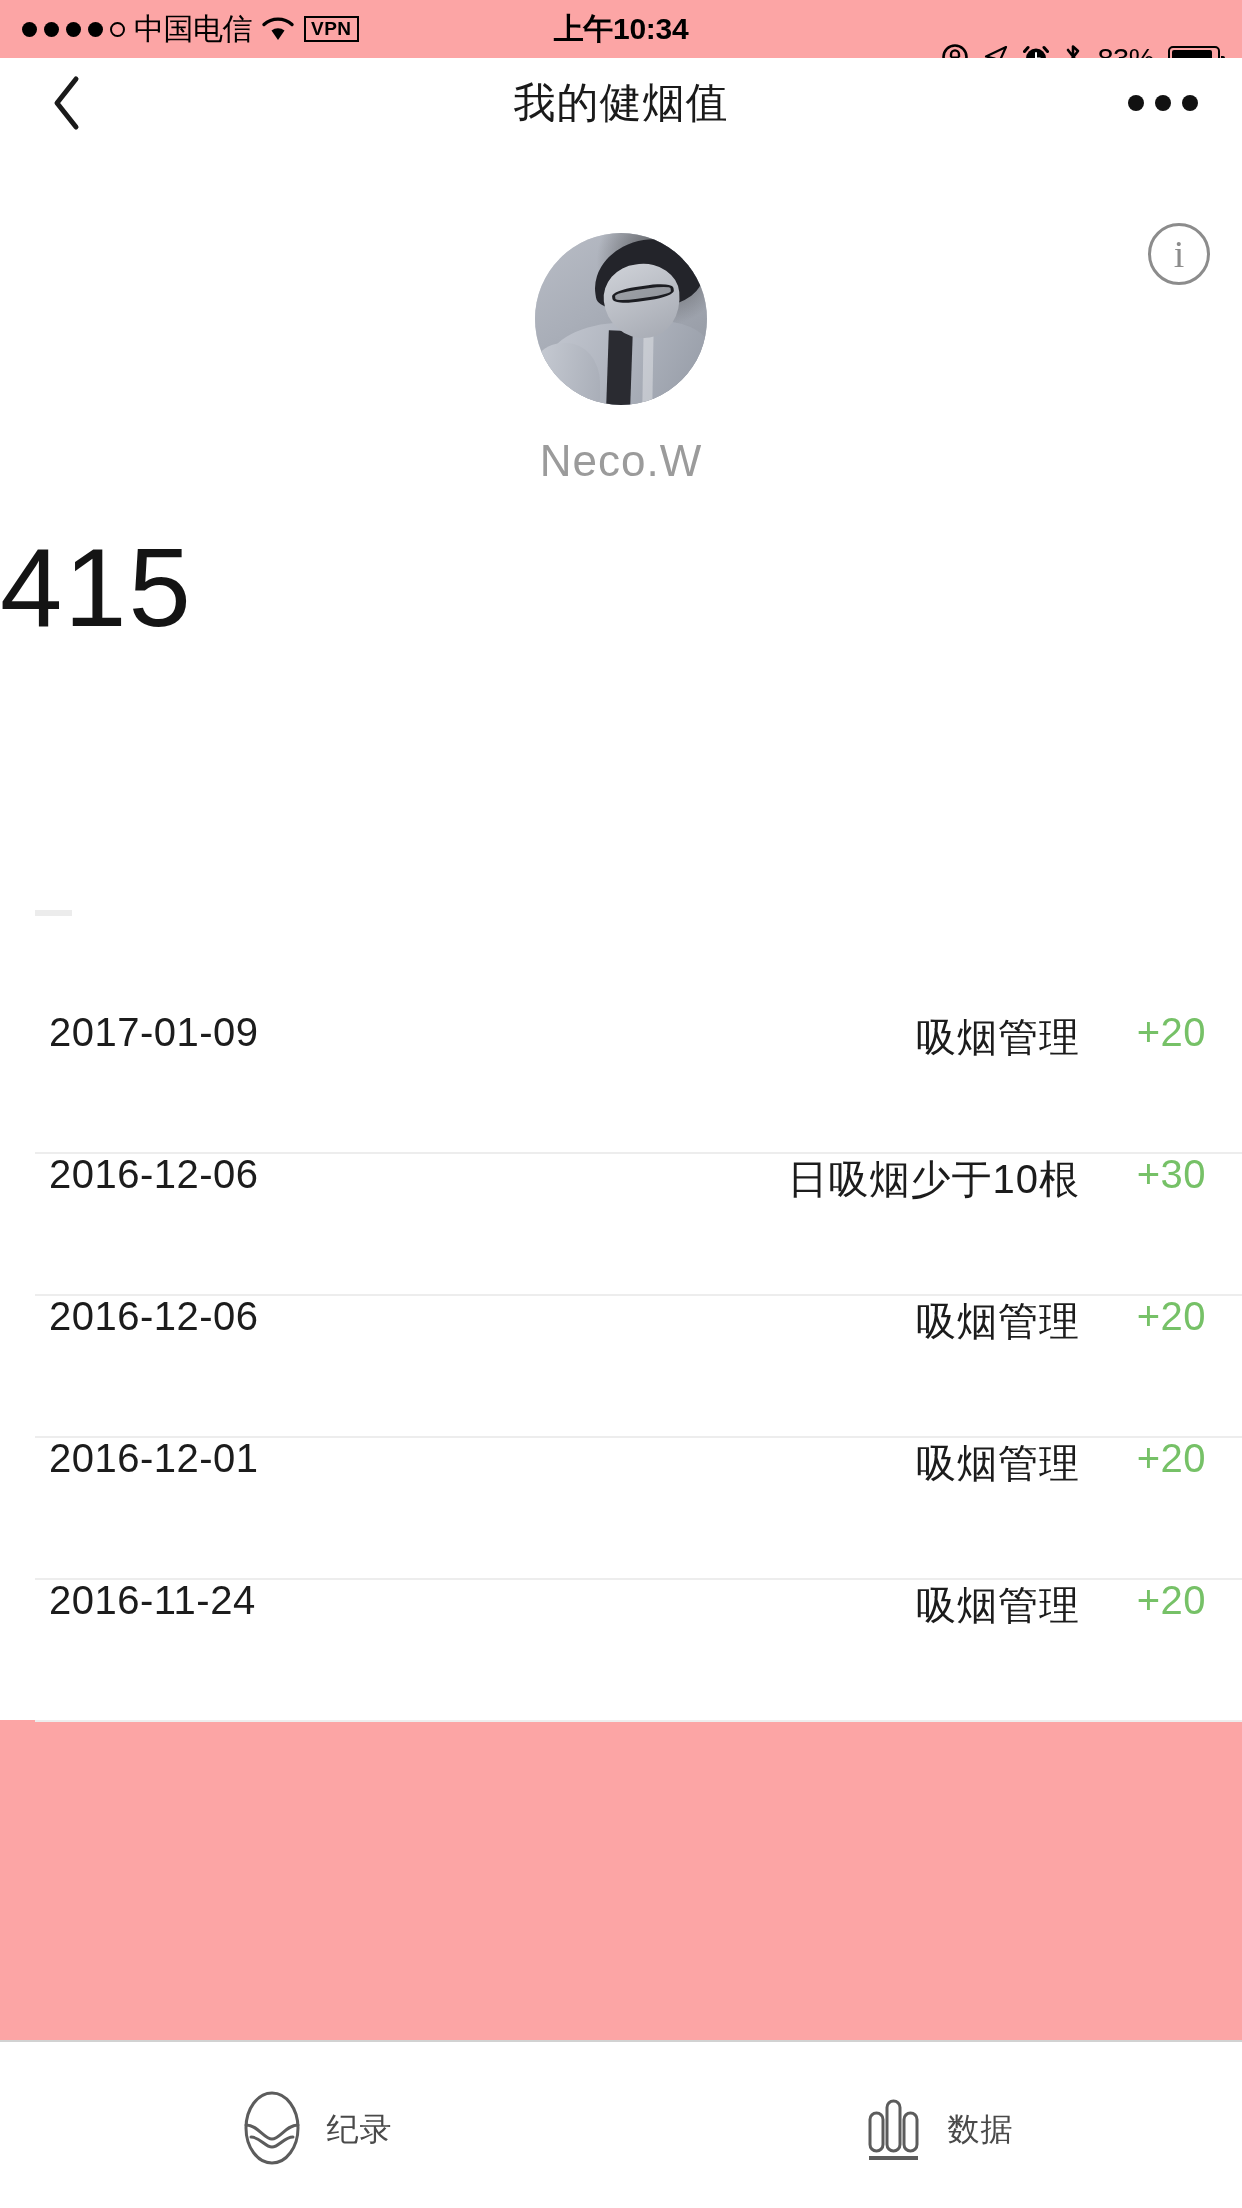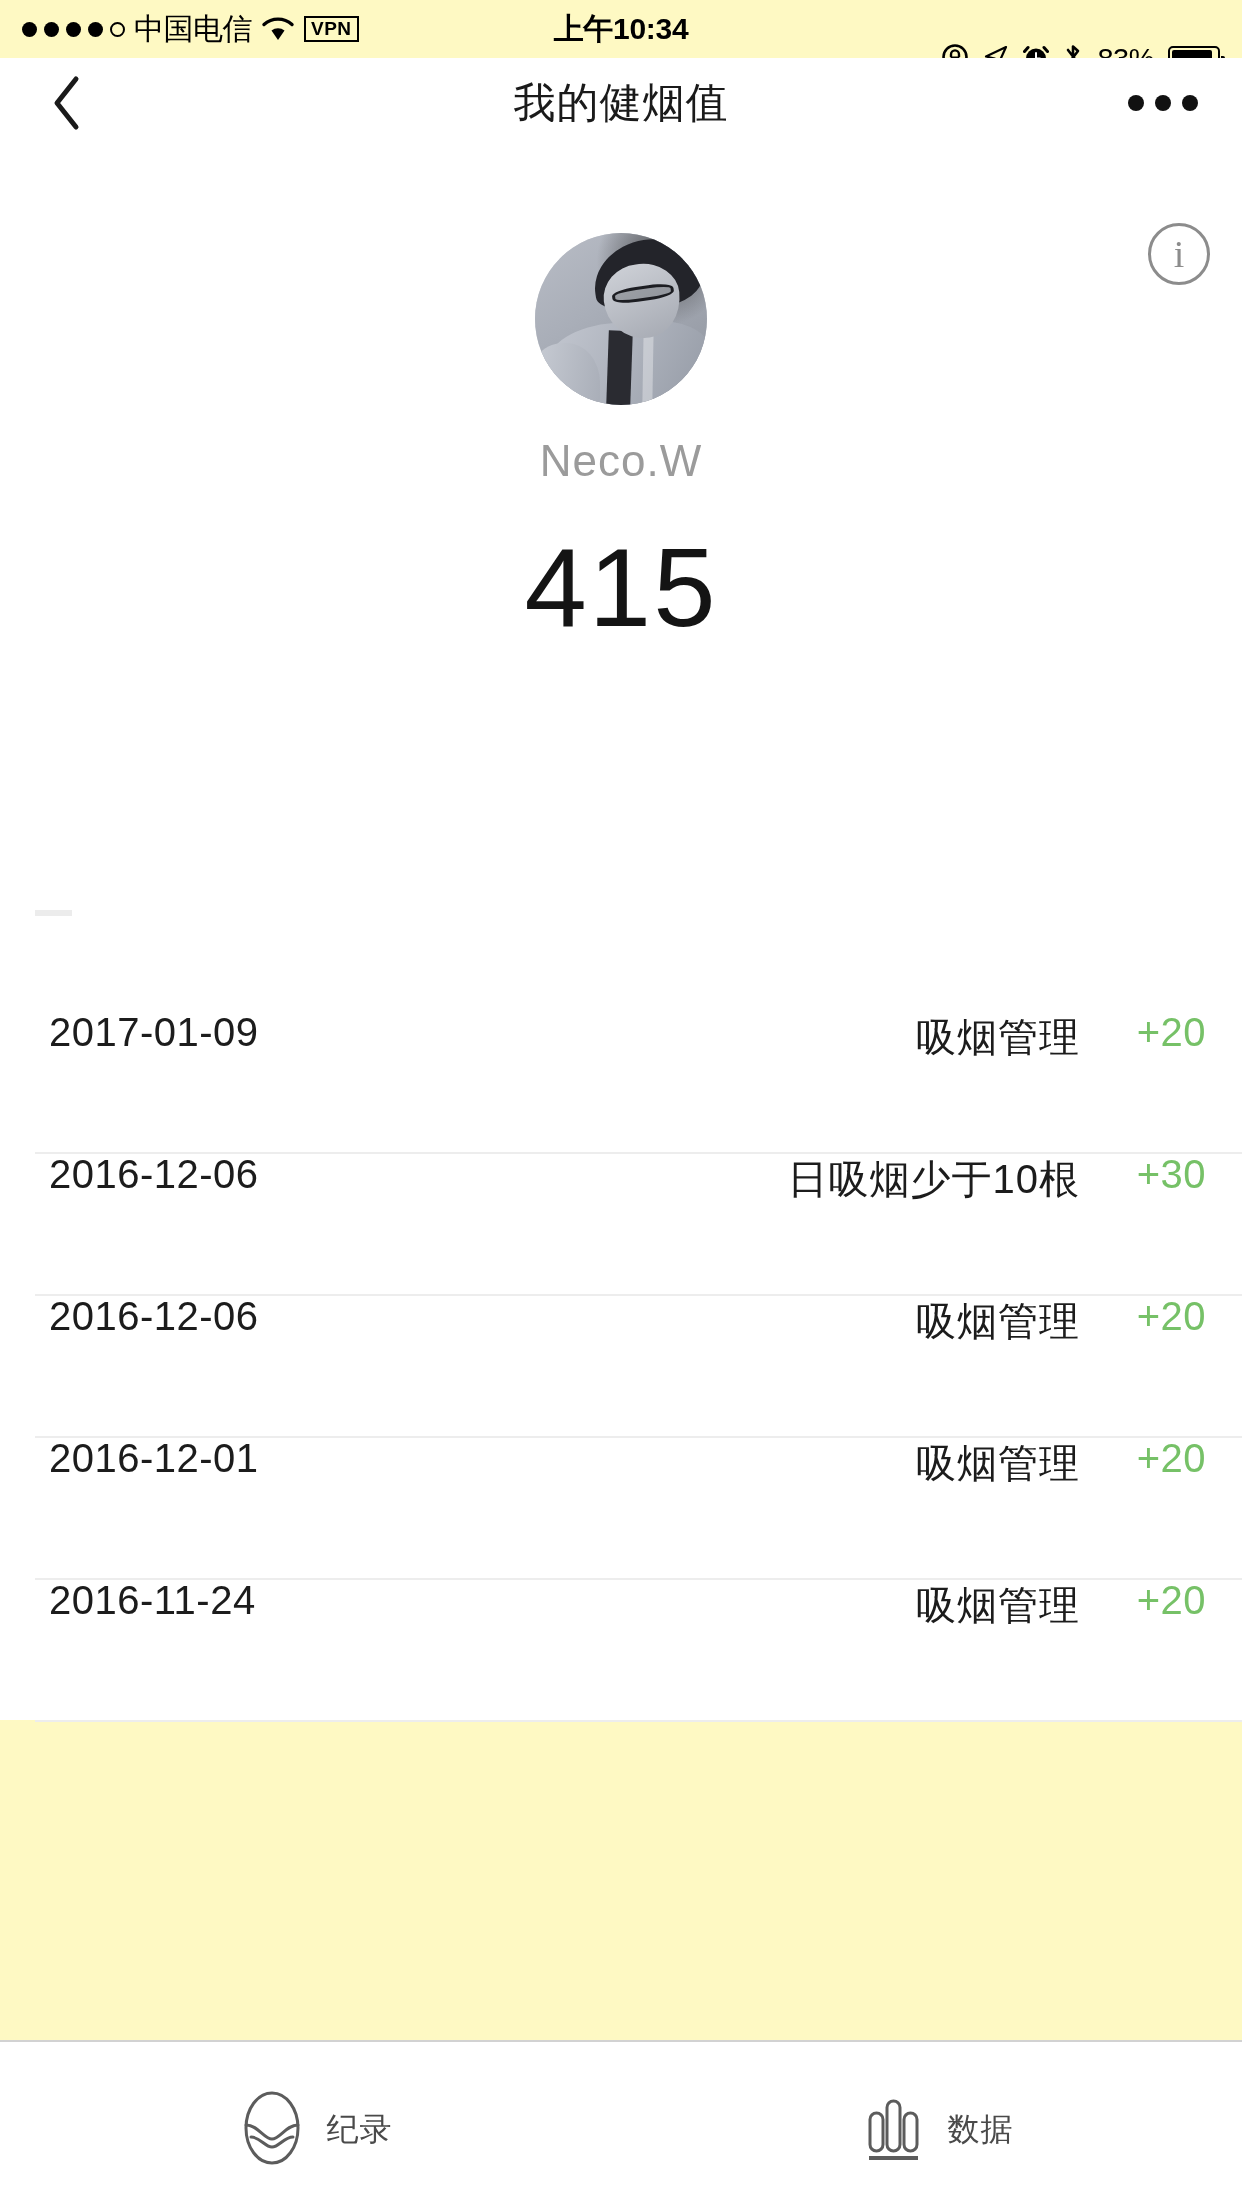--- a/index.html
+++ b/index.html
@@ -3,21 +3,21 @@
 <meta charset="utf-8">
 <style>
   * { margin:0; padding:0; box-sizing:border-box; }
   html, body {
     width:1242px; height:2208px;
     background:#ffffff;
     font-family:"Liberation Sans", "DejaVu Sans", sans-serif;
     -webkit-font-smoothing:antialiased;
     overflow:hidden;
   }
-  .phone { position:relative; width:1242px; height:2208px; background:#fef9c3; }
+  .phone { position:relative; width:1242px; height:2208px; background:#fca5a5; }
 
   
   .statusbar {
     position:absolute; top:0; left:0; width:1242px; height:58px;
     display:flex; align-items:center; color:#000;
   }
   .sb-left { position:absolute; left:22px; top:0; height:58px; display:flex; align-items:center; gap:9px; }
   .sb-dots { display:flex; align-items:center; gap:7px; }
   .dot { width:15px; height:15px; border-radius:50%; background:#000; }
   .dot.hollow { background:transparent; border:2px solid #000; width:15px; height:15px; }
@@ -113,21 +113,21 @@
     position:absolute; left:-6%; top:64%; width:44%; height:46%;
     background:linear-gradient(100deg,#cbcfd7,#a8adb7);
     border-radius:50% 44% 30% 30% / 60% 50% 30% 30%;
   }
 
   .username {
     position:absolute; left:0; top:288px; width:1242px; text-align:center;
     font-size:44px; color:#9b9b9b; letter-spacing:1px;
   }
   .score {
-    position:absolute; left:0; top:378px; width:1242px; text-align:center;
+    position:absolute; left:0; top:378px; width:1242px; text-align:left;
     font-size:112px; color:#141414; font-weight:400; letter-spacing:2px; line-height:1.1;
   }
   .score-label {
     position:absolute; left:0; top:502px; width:1242px; text-align:center;
     font-size:40px; color:#a8a8a8; letter-spacing:2px;
   }
   .stub-dash {
     position:absolute; left:35px; top:762px; width:37px; height:6px; background:#ececec;
   }
 

